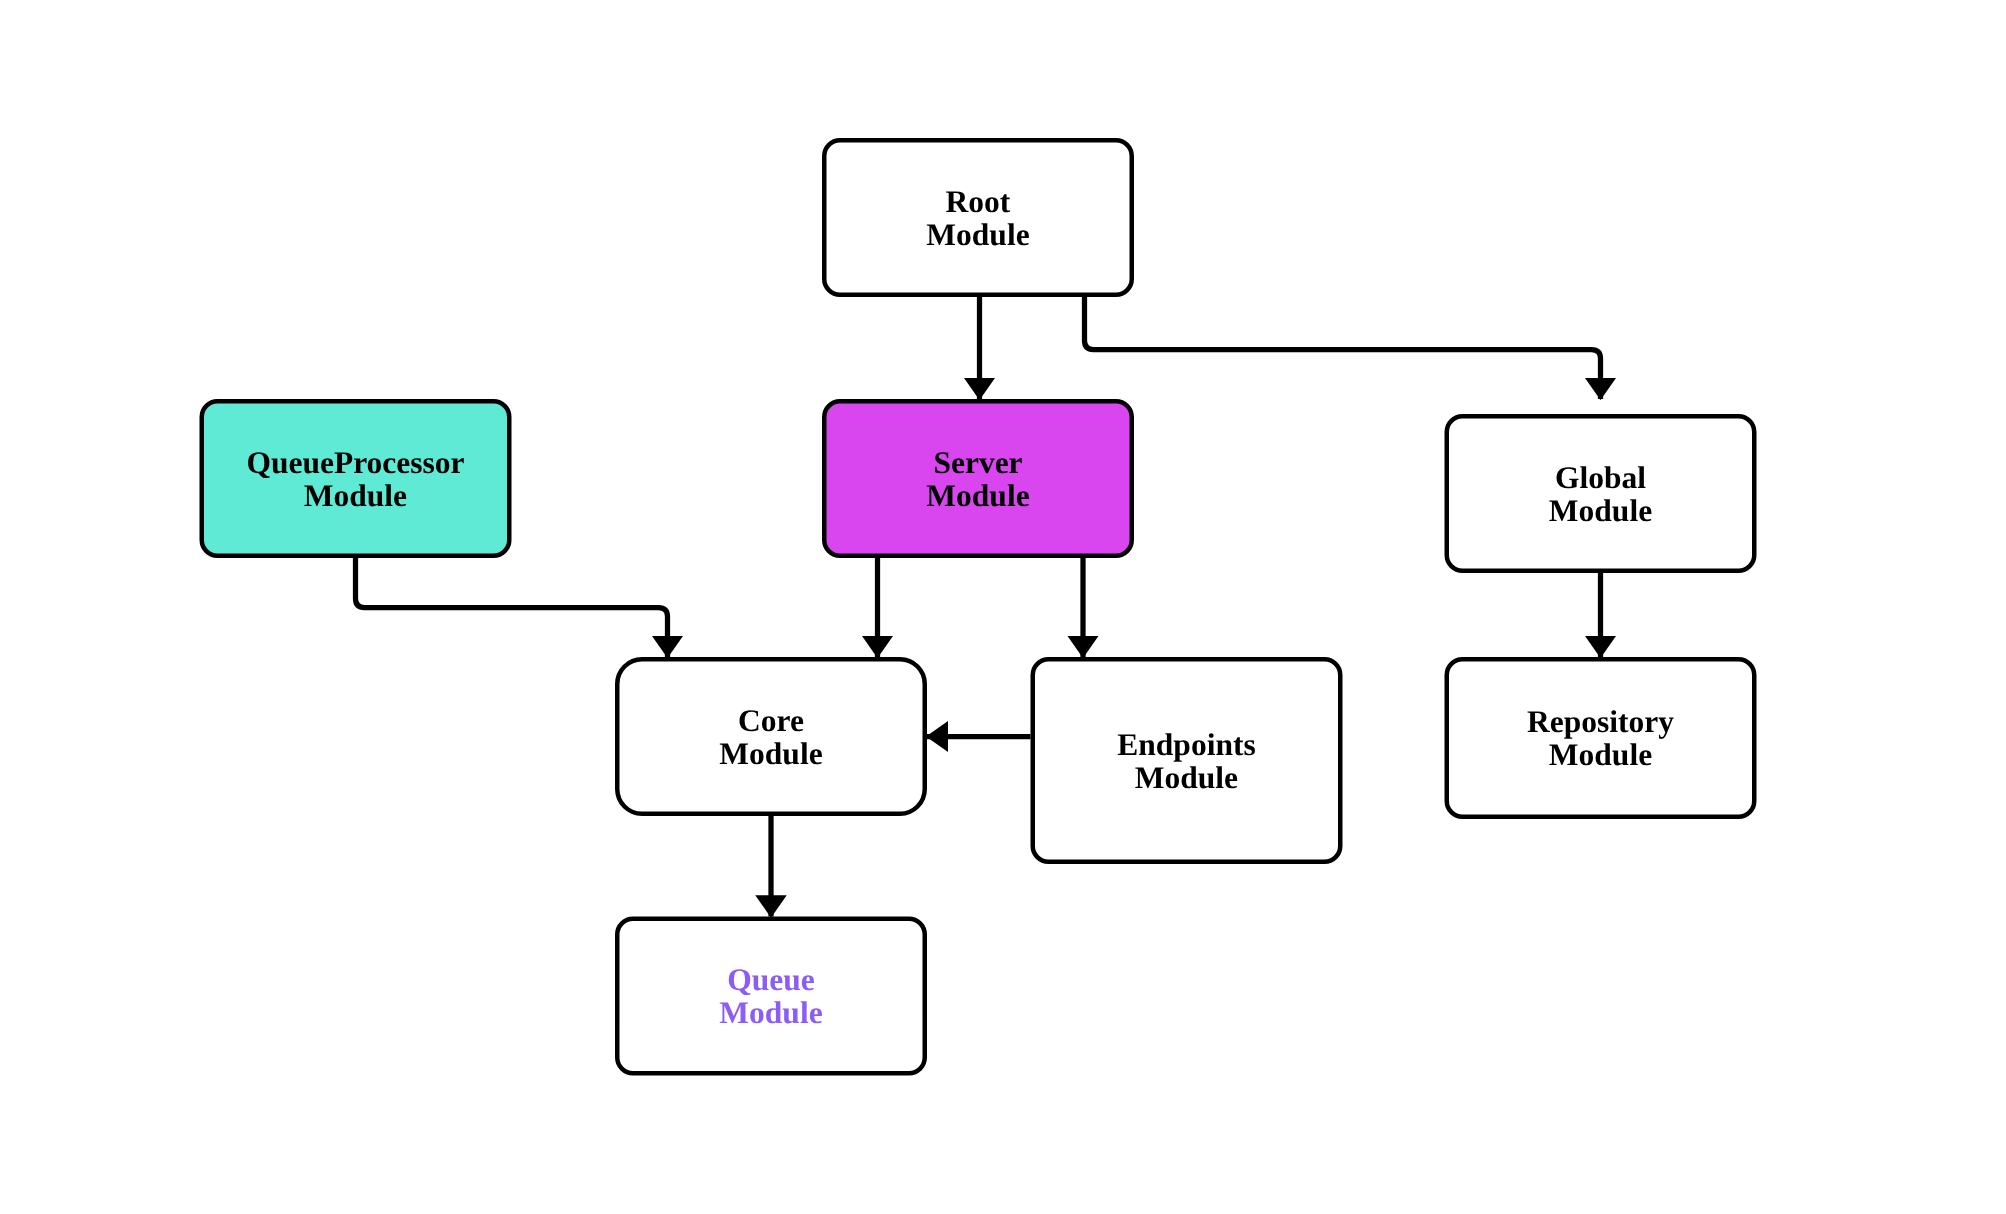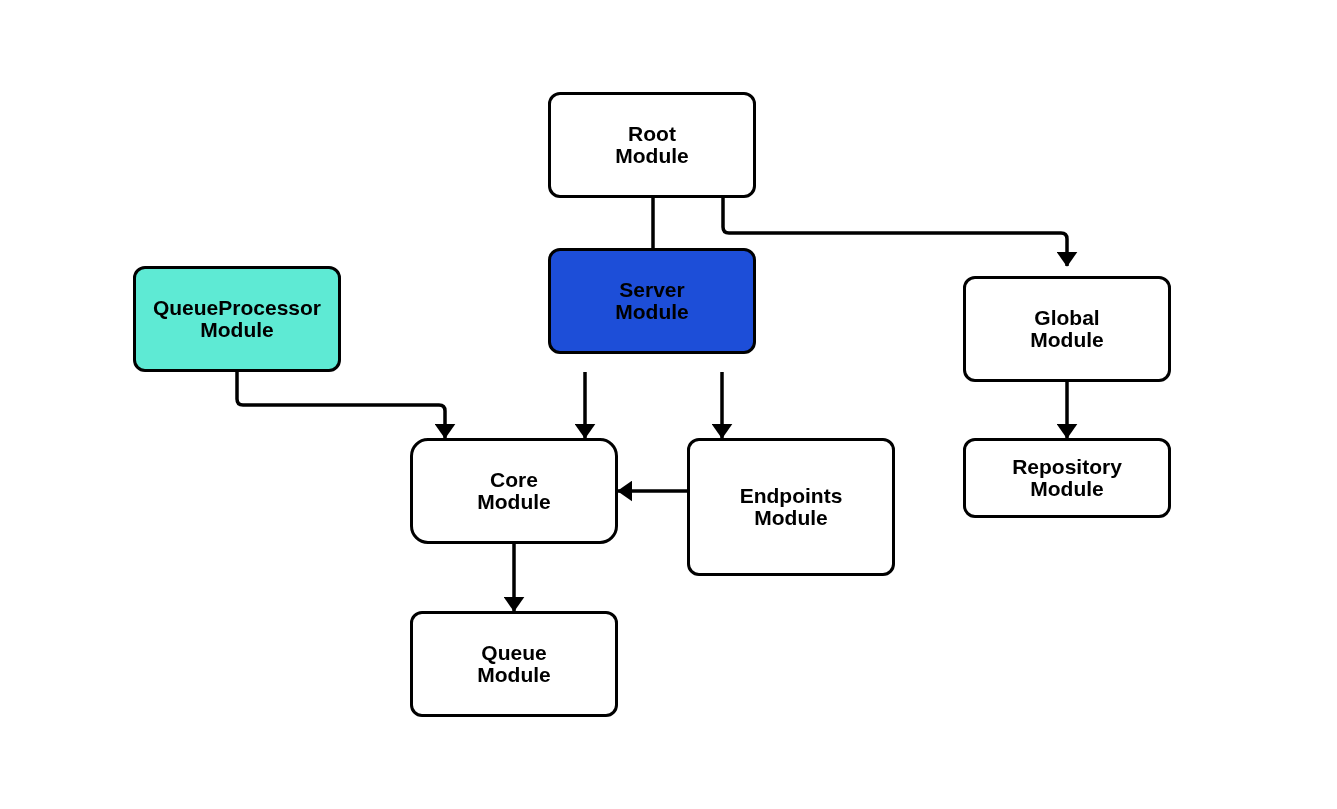--- a/index.html
+++ b/index.html
@@ -6,21 +6,21 @@
     margin: 0;
     padding: 0;
     background: #ffffff;
   }
   #canvas {
     position: relative;
     width: 1337px;
     height: 809px;
     background: #ffffff;
     overflow: hidden;
-    font-family: Liberation Sans, sans-serif;
+    font-family: Liberation Serif, serif;
   }
   #edges-svg {
     position: absolute;
     left: 0;
     top: 0;
     width: 1337px;
     height: 809px;
     display: block;
   }
   .node {
@@ -65,28 +65,28 @@
         <path class="edge" d="M585,372 L585,438" marker-end="url(#arrowhead)" style="stroke: rgb(0, 0, 0);"></path>
         <path class="edge" d="M722,372 L722,438" marker-end="url(#arrowhead)" style="stroke: rgb(0, 0, 0);"></path>
         <path class="edge" d="M687,491 L618,491" marker-end="url(#arrowhead)" style="stroke: rgb(0, 0, 0);"></path>
         <path class="edge" d="M1067,372 L1067,438" marker-end="url(#arrowhead)" style="stroke: rgb(0, 0, 0);"></path>
         <path class="edge" d="M514,544 L514,611" marker-end="url(#arrowhead)" style="stroke: rgb(0, 0, 0);"></path>
       </g>
   </svg>
   <div id="node-layer">
       <div class="node" style="left: 548px; top: 92px; width: 208px; height: 106px; border-color: rgb(0, 0, 0); background: rgb(255, 255, 255); color: rgb(0, 0, 0);">Root
 Module</div>
-      <div class="node" style="left: 548px; top: 248px; width: 208px; height: 106px; border-color: rgb(0, 0, 0); background: #1d4ed8; color: rgb(0, 0, 0);">Server
+      <div class="node" style="left: 548px; top: 266px; width: 208px; height: 106px; border-color: rgb(0, 0, 0); background: #d946ef; color: rgb(0, 0, 0);">Server
 Module</div>
       <div class="node" style="left: 133px; top: 266px; width: 208px; height: 106px; border-color: rgb(0, 0, 0); background: #5eead4; color: rgb(0, 0, 0);">QueueProcessor
 Module</div>
       <div class="node" style="left: 963px; top: 266px; width: 208px; height: 106px; border-color: rgb(0, 0, 0); background: rgb(255, 255, 255); color: rgb(0, 0, 0); margin-top: 10px;">Global
 Module</div>
       <div class="node" style="left: 410px; top: 438px; width: 208px; height: 106px; border-color: rgb(0, 0, 0); background: rgb(255, 255, 255); color: rgb(0, 0, 0); border-radius: 18px;">Core
 Module</div>
       <div class="node" style="left: 687px; top: 438px; width: 208px; height: 138px; border-color: rgb(0, 0, 0); background: rgb(255, 255, 255); color: rgb(0, 0, 0);">Endpoints
 Module</div>
-      <div class="node" style="left: 963px; top: 438px; width: 208px; height: 80px; border-color: rgb(0, 0, 0); background: rgb(255, 255, 255); color: rgb(0, 0, 0);">Repository
+      <div class="node" style="left: 963px; top: 438px; width: 208px; height: 108px; border-color: rgb(0, 0, 0); background: rgb(255, 255, 255); color: rgb(0, 0, 0);">Repository
 Module</div>
-      <div class="node" style="left: 410px; top: 611px; width: 208px; height: 106px; border-color: rgb(0, 0, 0); background: rgb(255, 255, 255); color: #000000;">Queue
+      <div class="node" style="left: 410px; top: 611px; width: 208px; height: 106px; border-color: rgb(0, 0, 0); background: rgb(255, 255, 255); color: #8b5cf6;">Queue
 Module</div>
     </div>
 </div>
 
 </body></html>

